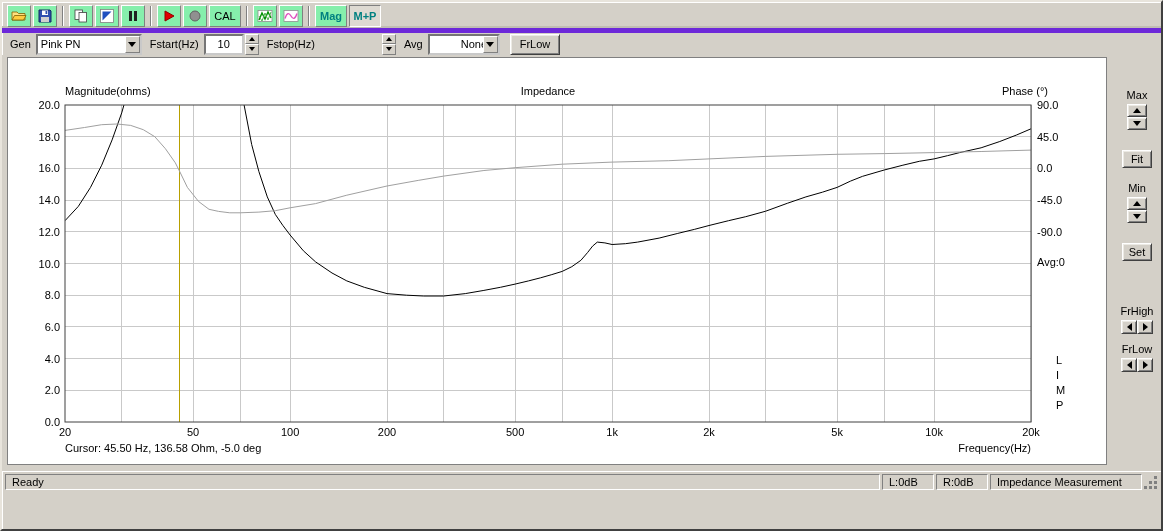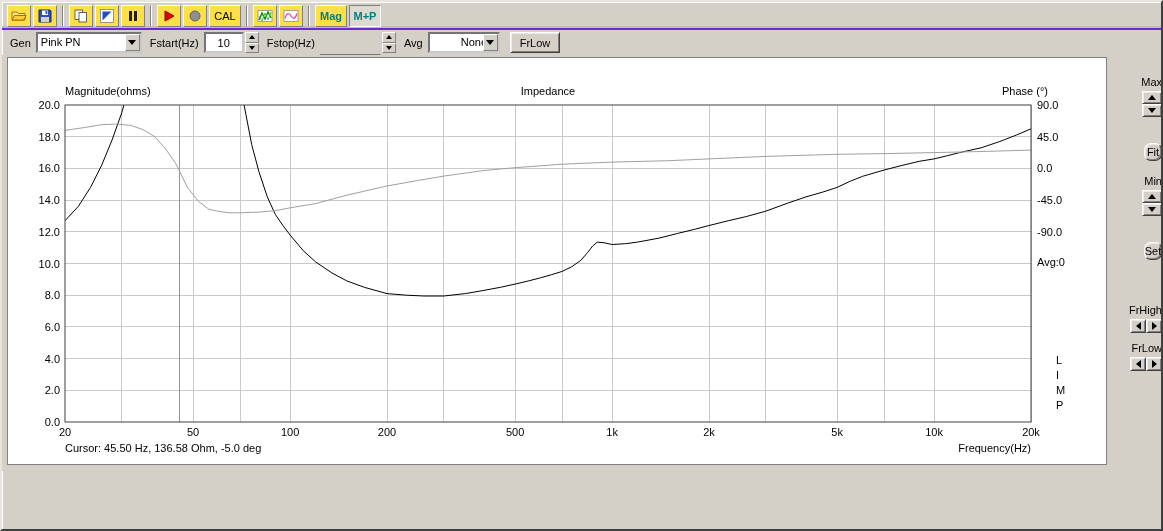--- a/index.html
+++ b/index.html
@@ -14,28 +14,28 @@
   .glyph-max { width: 9px; height: 8px; border: 1px solid #000; border-top: 2px solid #000; }
   .glyph-close { font-weight: bold; font-size: 12px; line-height: 10px; }
 
   
   .menubar { height: 20px; display: flex; align-items: center; padding-left: 3px; }
   .menu-item { display: inline-block; padding: 3px 6px; }
   .menu-item::first-letter { text-decoration: underline; }
 
   
   .toolbar { height: 26px; display: flex; align-items: center; padding: 1px 5px; border-top: 1px solid #fff; box-shadow: 0 -2px 0 #c0bcb4; }
-  .tbtn { width: 24px; height: 22px; display: flex; align-items: center; justify-content: center; background: #fde047; border: 1px solid; border-color: #fff #808080 #808080 #fff; margin-right: 2px; cursor: default; }
+  .tbtn { width: 24px; height: 22px; display: flex; align-items: center; justify-content: center; background: #86efac; border: 1px solid; border-color: #fff #808080 #808080 #fff; margin-right: 2px; cursor: default; }
   .tbtn.wide { width: 32px; }
   .tbtn.teal { color: #008080; font-weight: bold; }
   .tbtn.pressed { border-color: #808080 #fff #fff #808080; background: #dedad2; }
   .tsep { width: 2px; height: 20px; border-left: 1px solid #808080; border-right: 1px solid #fff; margin: 0 5px 0 3px; }
 
   
-  .ctrlrow { height: 27px; display: flex; align-items: center; padding: 0 6px; border-top: 2px solid #6d28d9; box-shadow: 0 -2px 0 #c0bcb4; }
+  .ctrlrow { height: 27px; display: flex; align-items: center; padding: 0 6px; border-top: 5px solid #6d28d9; box-shadow: 0 -2px 0 #c0bcb4; }
   .lbl { margin: 0 5px 0 8px; white-space: nowrap; }
   .sunken { border: 2px inset #c9c9c9; background: #fff; }
   .combo { display: flex; height: 21px; border: 2px inset #c9c9c9; background: #fff; align-items: stretch; }
   .combo.gen { width: 106px; }
   .combo.avg { width: 72px; padding-left: 28px; }
   .combo-val { flex: 1; padding: 2px 3px; white-space: nowrap; overflow: hidden; }
   .combo-btn { width: 15px; background: #d4d0c8; border: 1px solid; border-color: #fff #808080 #808080 #fff; display: flex; align-items: center; justify-content: center; }
   .edit { height: 21px; text-align: center; font-family: "Liberation Sans", sans-serif; font-size: 11px; padding: 0 2px; }
   .edit.w1 { width: 40px; }
   .edit.w2 { width: 61px; margin-top: 44px; }
@@ -62,27 +62,27 @@
   .t-left { left: 57px; top: 27px; }
   .t-center { left: 57px; width: 966px; top: 27px; text-align: center; }
   .t-right { left: 74px; width: 966px; top: 27px; text-align: right; }
   .cursor-readout { left: 57px; top: 384px; }
   .freq-title { left: 57px; width: 966px; top: 384px; text-align: right; }
   .avg-ind { left: 1029px; top: 198px; }
   .logo { left: 1048px; top: 295px; }
   .logo div { height: 15px; line-height: 15px; }
 
   
-  .side-panel { position: absolute; left: 1110px; top: 7px; width: 50px; display: flex; flex-direction: column; align-items: flex-end; }
+  .side-panel { position: absolute; left: 1110px; top: 20px; width: 50px; display: flex; flex-direction: column; align-items: center; }
   .sp-label { margin-top: 14px; }
   .sp-spin { margin-top: 3px; display: flex; flex-direction: column; }
   .spbtn { width: 20px; height: 13px; }
   .sp-lr { margin-top: 3px; display: flex; }
   .sp-lr .spbtn { width: 16px; height: 14px; }
-  .spbig { width: 18px; height: 18px; margin-top: 26px; border-radius: 7px; }
+  .spbig { width: 30px; height: 18px; margin-top: 20px; }
   .mt-fr { margin-top: 44px; }
   .mt-frlow { margin-top: 9px; }
 
   
   .statusbar { height: 20px; display: flex; align-items: center; padding: 1px 3px; gap: 2px; border-top: 1px solid #fff; box-shadow: 0 -2px 0 #b8b4ac; }
   .spanel { height: 16px; border: 1px solid; border-color: #808080 #fff #fff #808080; padding: 1px 6px; white-space: nowrap; }
   .spanel.ready { flex: 1; }
   .spanel.db { width: 52px; text-align: left; }
   .spanel.mode { width: 152px; }
   .grip { width: 14px; height: 16px; position: relative; }
@@ -323,14 +323,21 @@
         <div class="btn3d spbtn">
             <span class="tri-left"></span>
           </div>
         <div class="btn3d spbtn">
             <span class="tri-right"></span>
           </div>
       </div>
     </div>
   </div>
 
+  <div class="statusbar">
+    <div class="spanel ready">Ready</div>
+    <div class="spanel db">L:0dB</div>
+    <div class="spanel db">R:0dB</div>
+    <div class="spanel mode">Impedance Measurement</div>
+    <div class="grip"></div>
+  </div>
 
 </div>
 
 </body></html>

